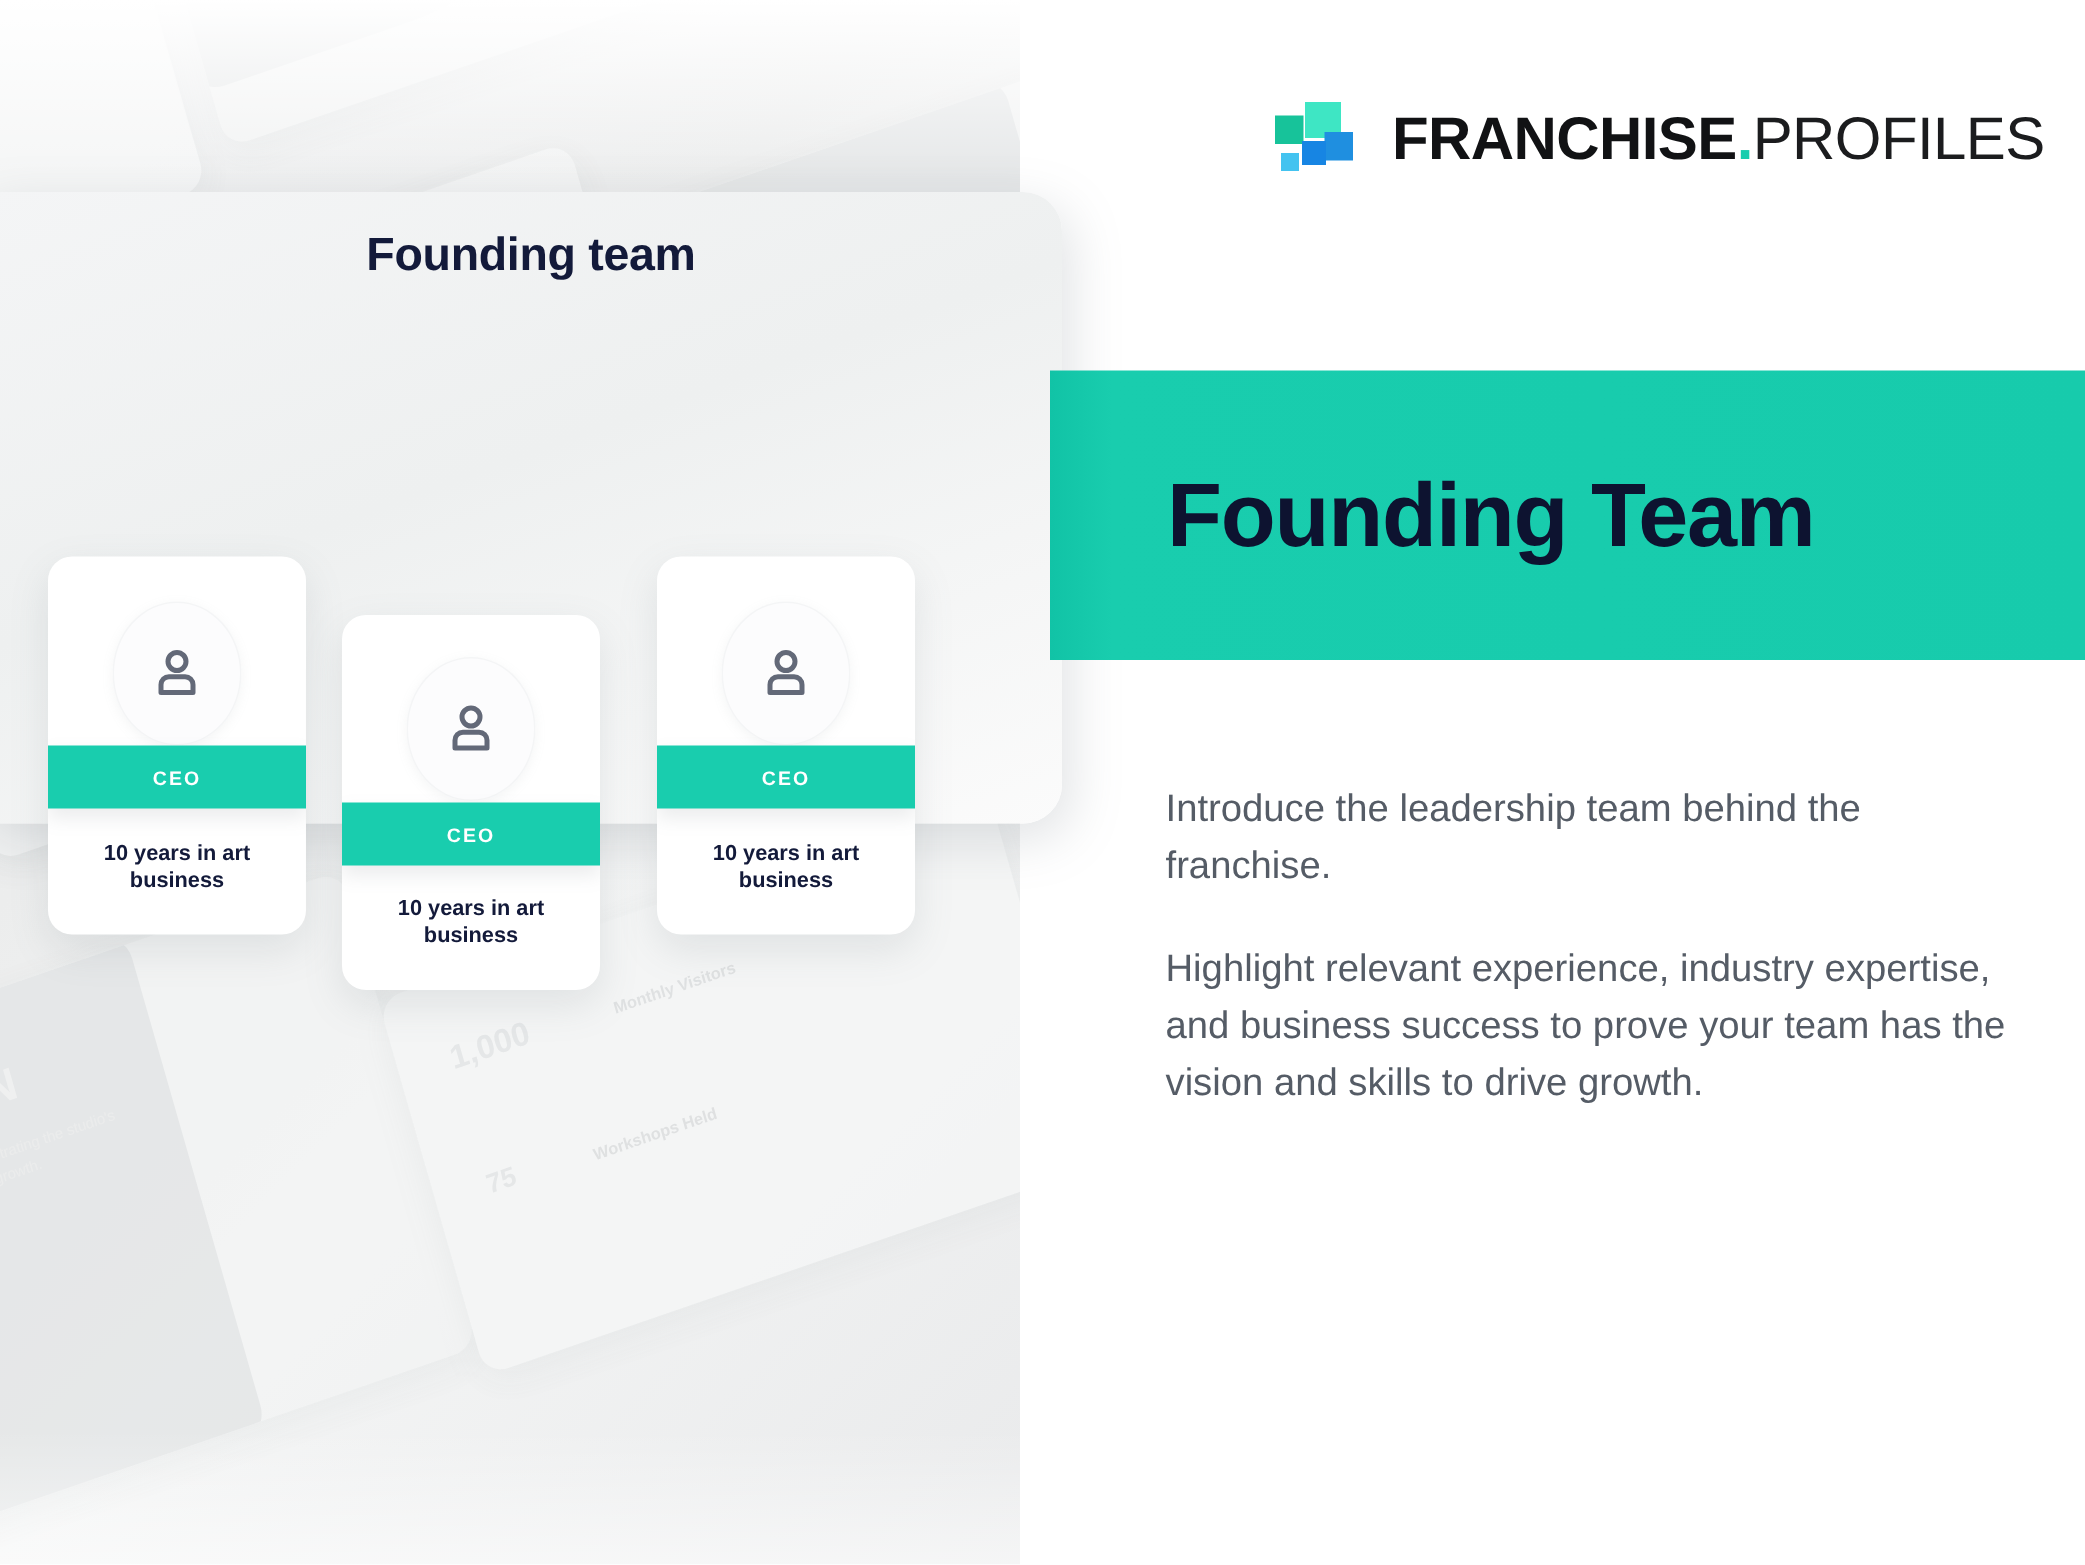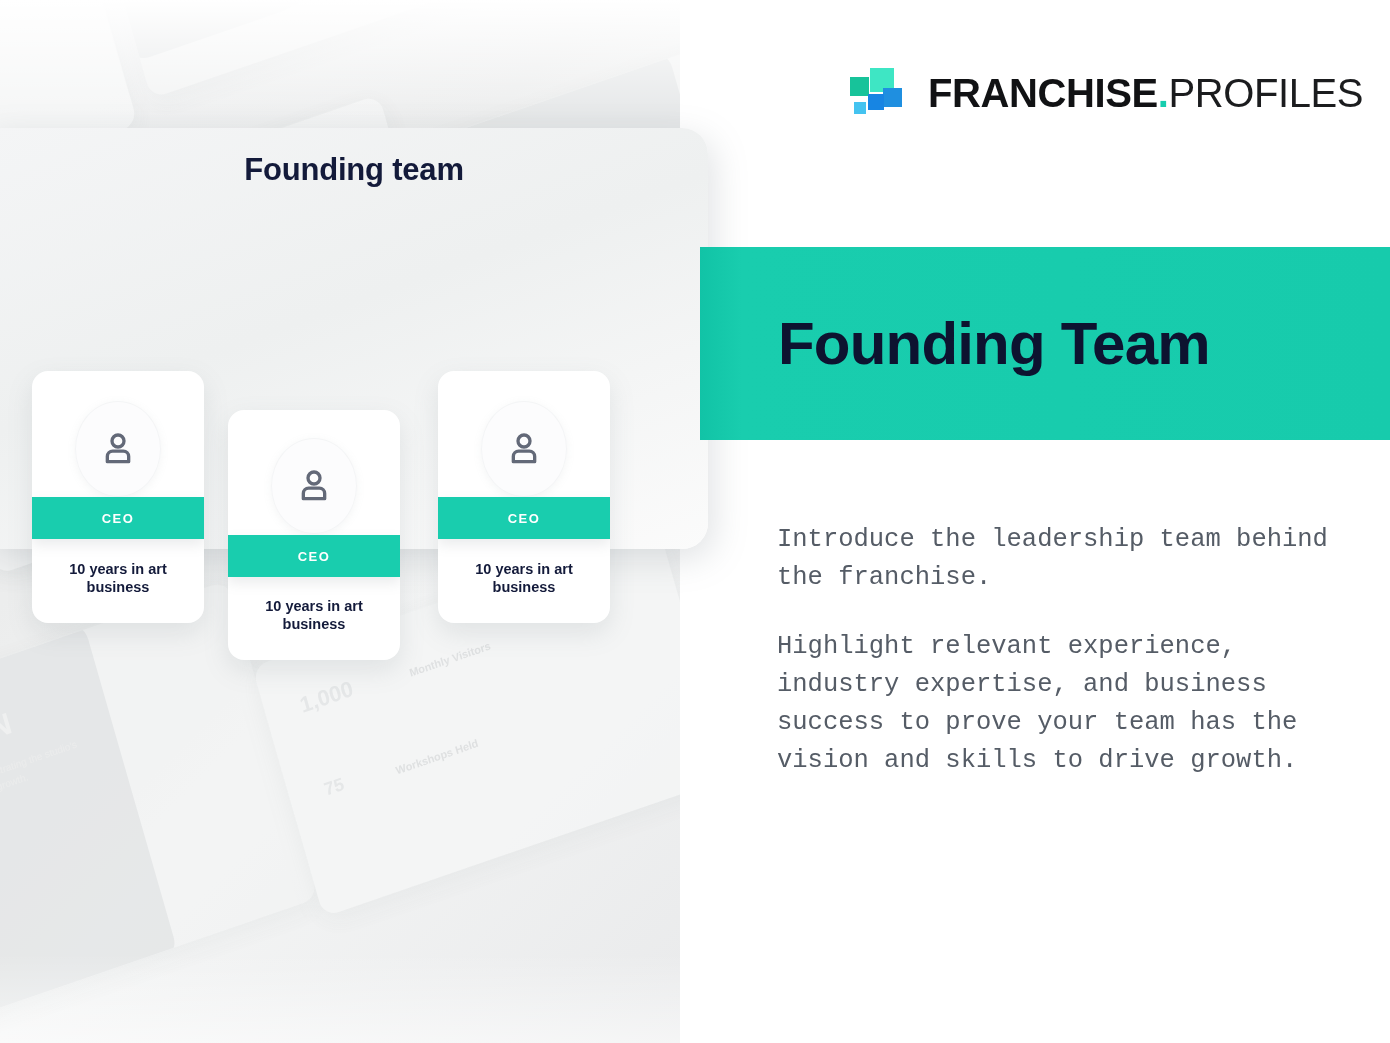--- a/index.html
+++ b/index.html
@@ -235,21 +235,20 @@
   }
 
   #body-copy {
     position: absolute;
     left: 777px; top: 521px;
     width: 570px;
     font-size: 25.5px;
     line-height: 1.48;
     color: #555c66;
     font-weight: 400;
-    font-family: Liberation Mono, monospace;
   }
   #body-copy p + p { margin-top: 32px; }
 </style>
 </head>
 <body>
 
 <div id="stage">
 
   <div id="bg-panel">
     <div id="bg-tilt">

